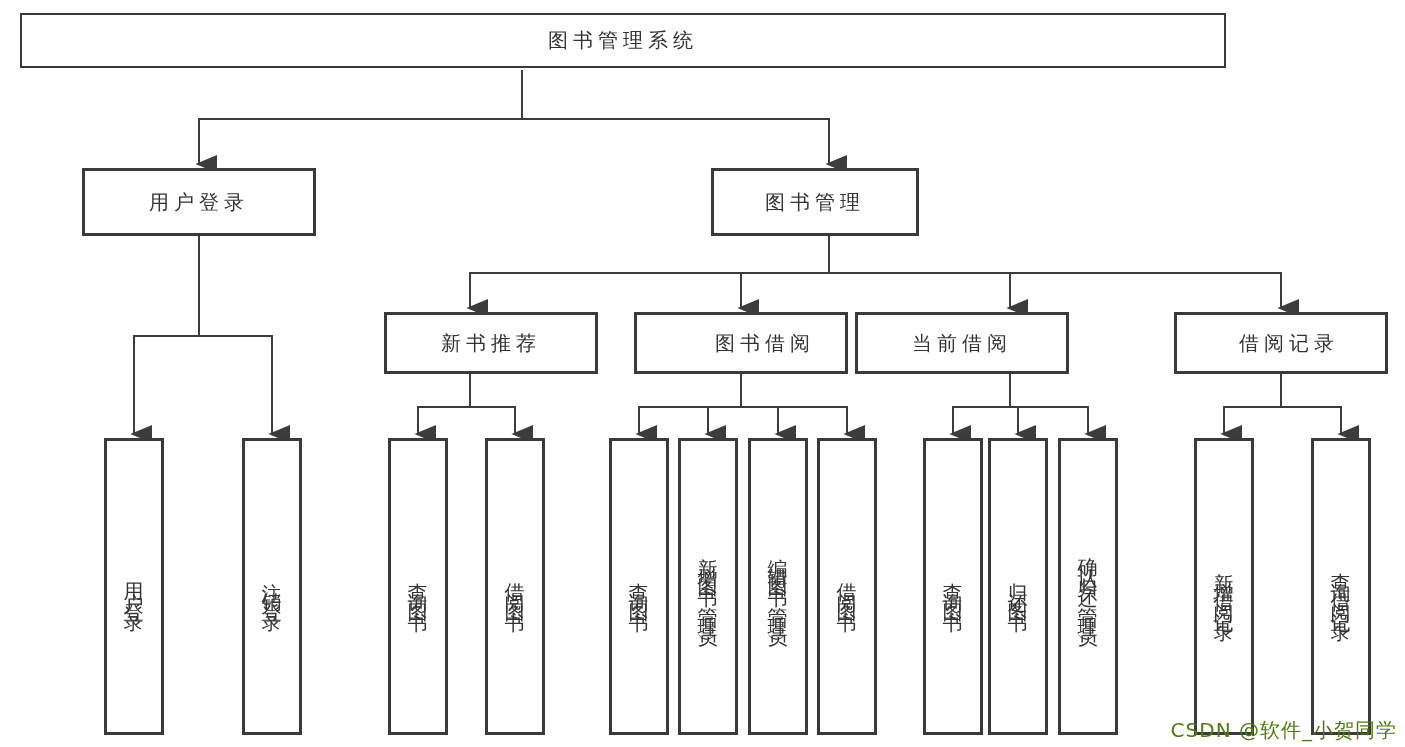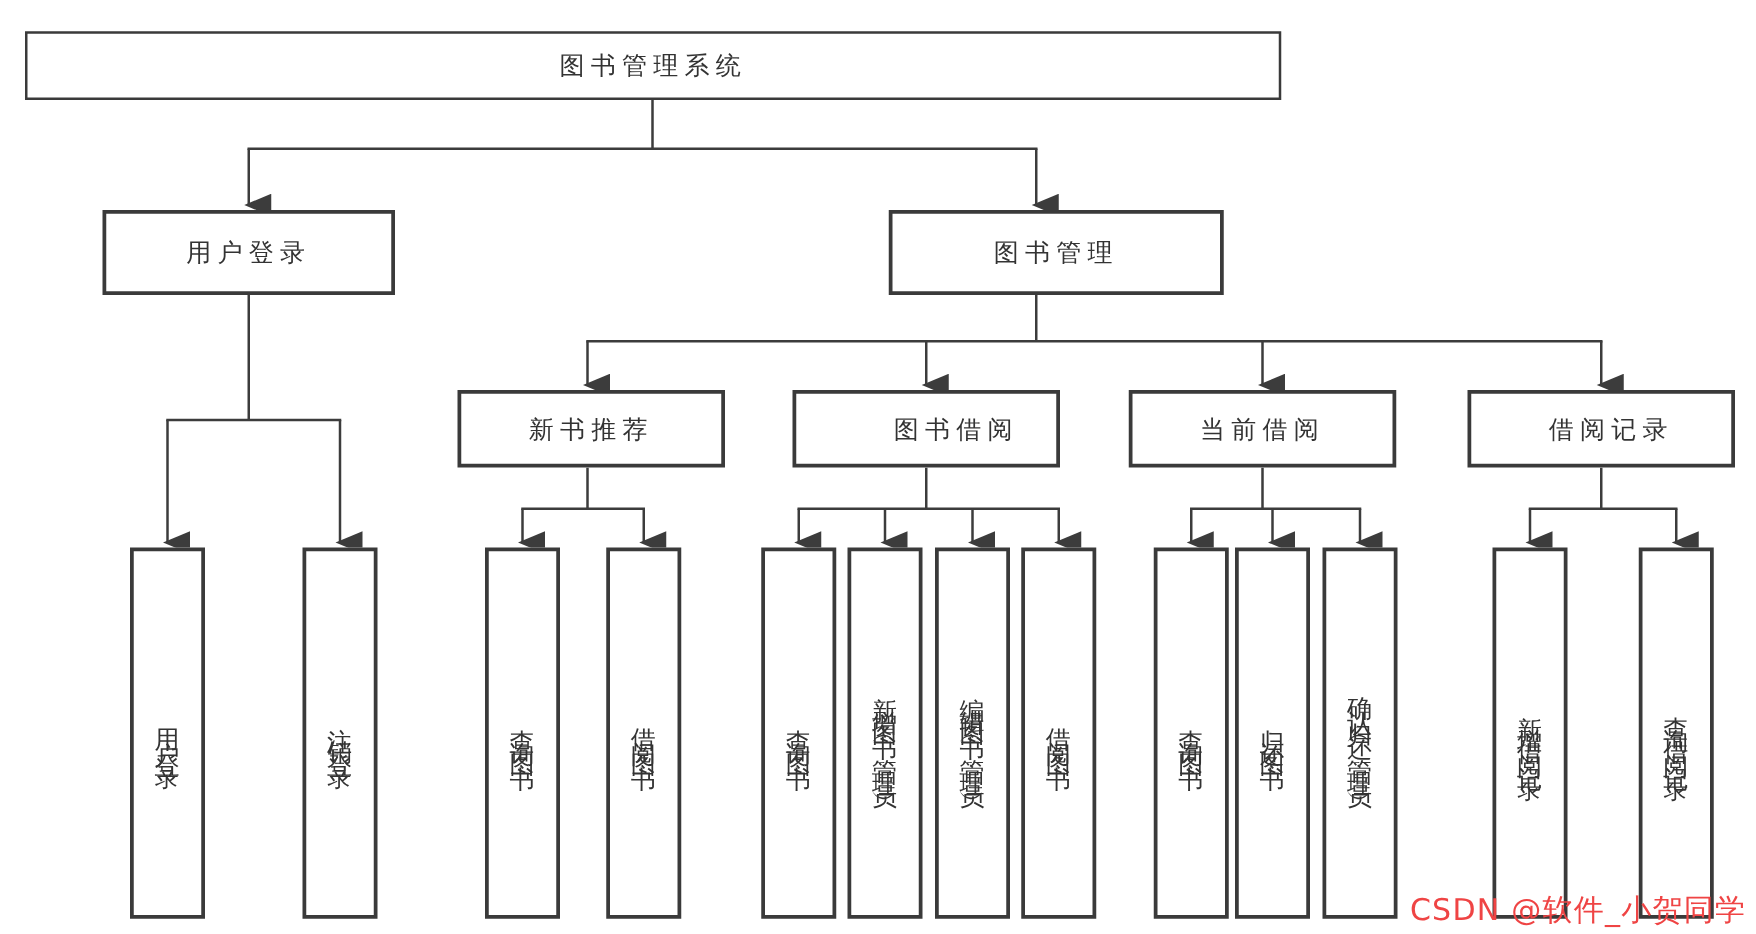--- a/index.html
+++ b/index.html
@@ -25,37 +25,37 @@
     color: #333333;
     display: flex;
     align-items: center;
     justify-content: center;
     font-size: 20px;
     letter-spacing: 5px;
     white-space: nowrap;
   }
   .box.root {
     border-width: 2px;
-    left: 20px; top: 25px; width: 1005px; height: 55px;
+    left: 20px; top: 13px; width: 1206px; height: 55px;
   }
   .box.l2 { top: 168px; height: 68px; }
   .box.l3 { top: 312px; height: 62px; width: 214px; }
   .box.leaf {
     top: 438px; height: 297px; width: 60px;
     writing-mode: vertical-rl;
     text-orientation: mixed;
     letter-spacing: 10px;
     line-height: 1;
   }
   #watermark {
     position: absolute;
     right: 8px;
     bottom: 3px;
-    font-size: 24px;
-    color: #ef4444;
+    font-size: 20px;
+    color: #4d7c0f;
     letter-spacing: 1px;
     z-index: 5;
   }
   .stroke { stroke: #3c3c3c; stroke-width: 2; fill: none; }
 </style>
 </head>
 <body>
 
 <div id="canvas">
 
@@ -100,25 +100,25 @@
       <line class="stroke" marker-end="url(#arrow)" x1="1018" y1="407" x2="1018" y2="434"></line>
       <line class="stroke" marker-end="url(#arrow)" x1="1088" y1="407" x2="1088" y2="434"></line>
       <line class="stroke" marker-end="url(#arrow)" x1="1224" y1="407" x2="1224" y2="434"></line>
       <line class="stroke" marker-end="url(#arrow)" x1="1341" y1="407" x2="1341" y2="434"></line>
     </g>
   </svg>
 
   <div class="box root">图书管理系统</div>
 
   <div class="box l2" style="left:82px; width:234px;">用户登录</div>
-  <div class="box l2" style="left:711px; width:268px;">图书管理</div>
+  <div class="box l2" style="left:711px; width:208px;">图书管理</div>
 
-  <div class="box l3" style="left:366px;">新书推荐</div>
+  <div class="box l3" style="left:384px;">新书推荐</div>
   <div class="box l3" style="left:634px;padding-left:48px;">图书借阅</div>
-  <div class="box l3" style="left:903px;">当前借阅</div>
+  <div class="box l3" style="left:855px;">当前借阅</div>
   <div class="box l3" style="left:1174px;padding-left:16px;">借阅记录</div>
 
   <div class="box leaf" style="left:104px;">用户登录</div>
   <div class="box leaf" style="left:242px;">注销登录</div>
 
   <div class="box leaf" style="left:388px;">查询图书</div>
   <div class="box leaf" style="left:485px;">借阅图书</div>
 
   <div class="box leaf" style="left:609px;">查询图书</div>
   <div class="box leaf" style="left:678px;">新增图书（管理员）</div>

